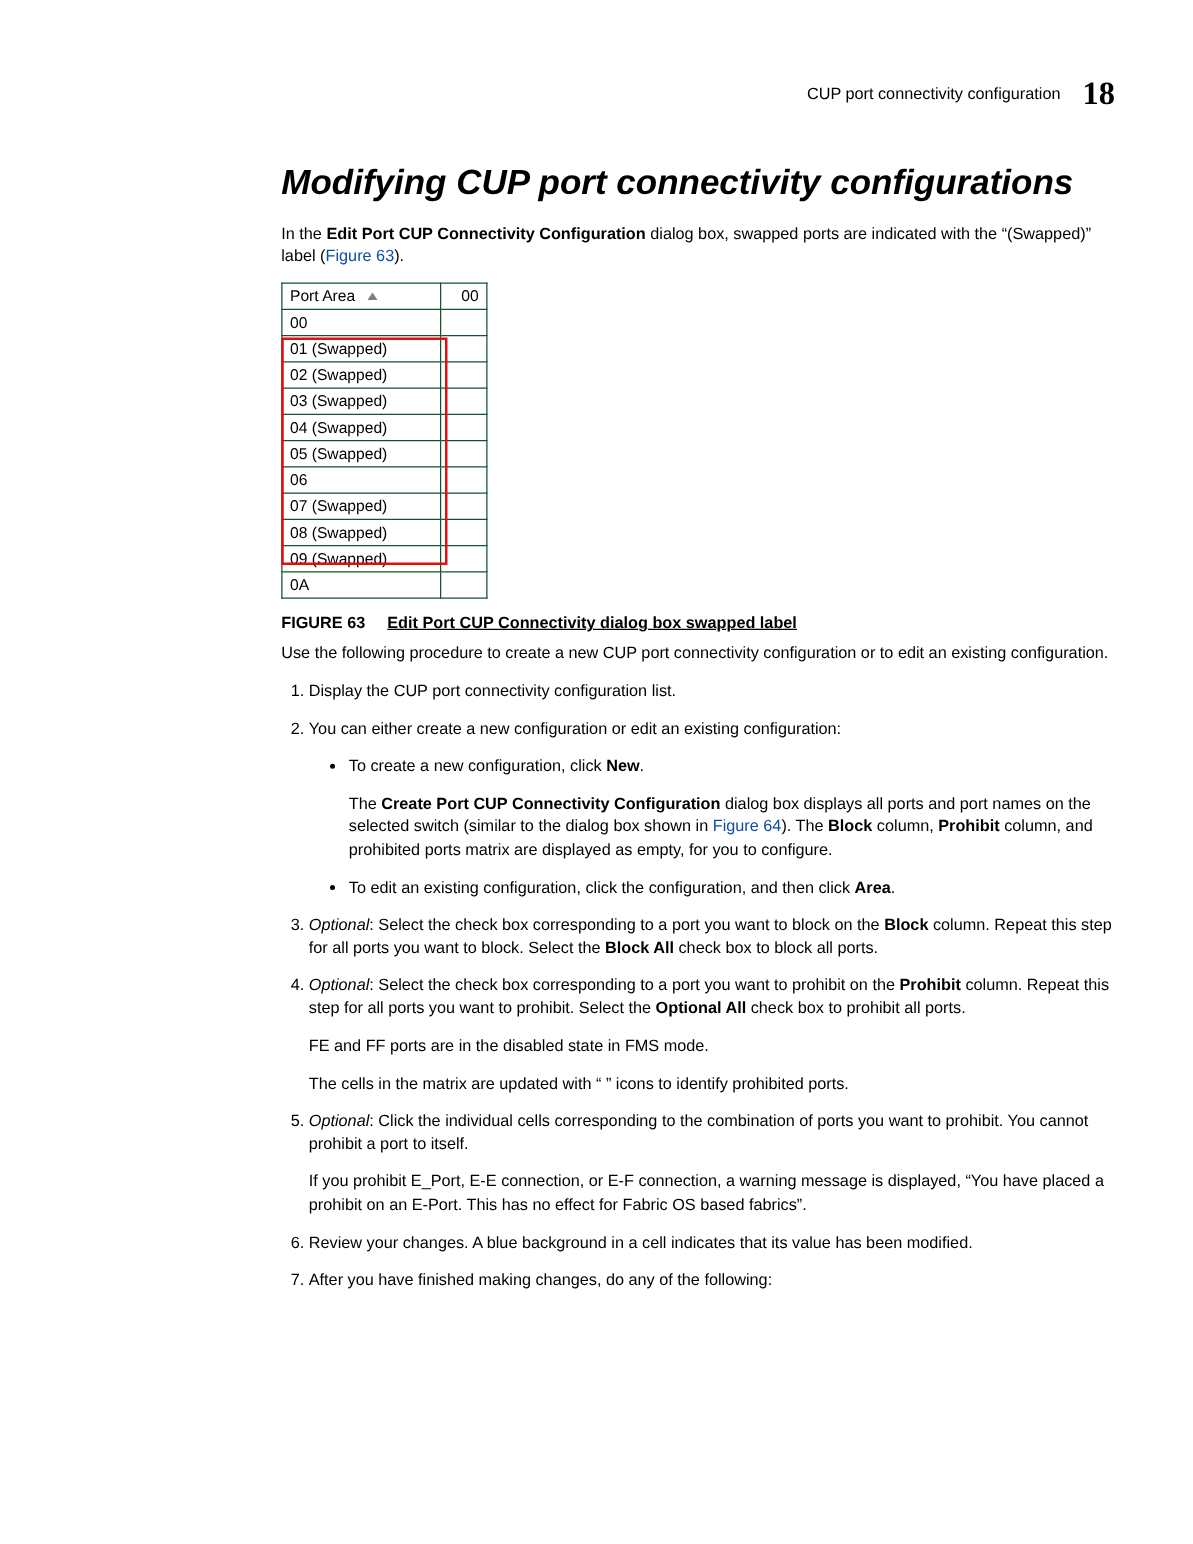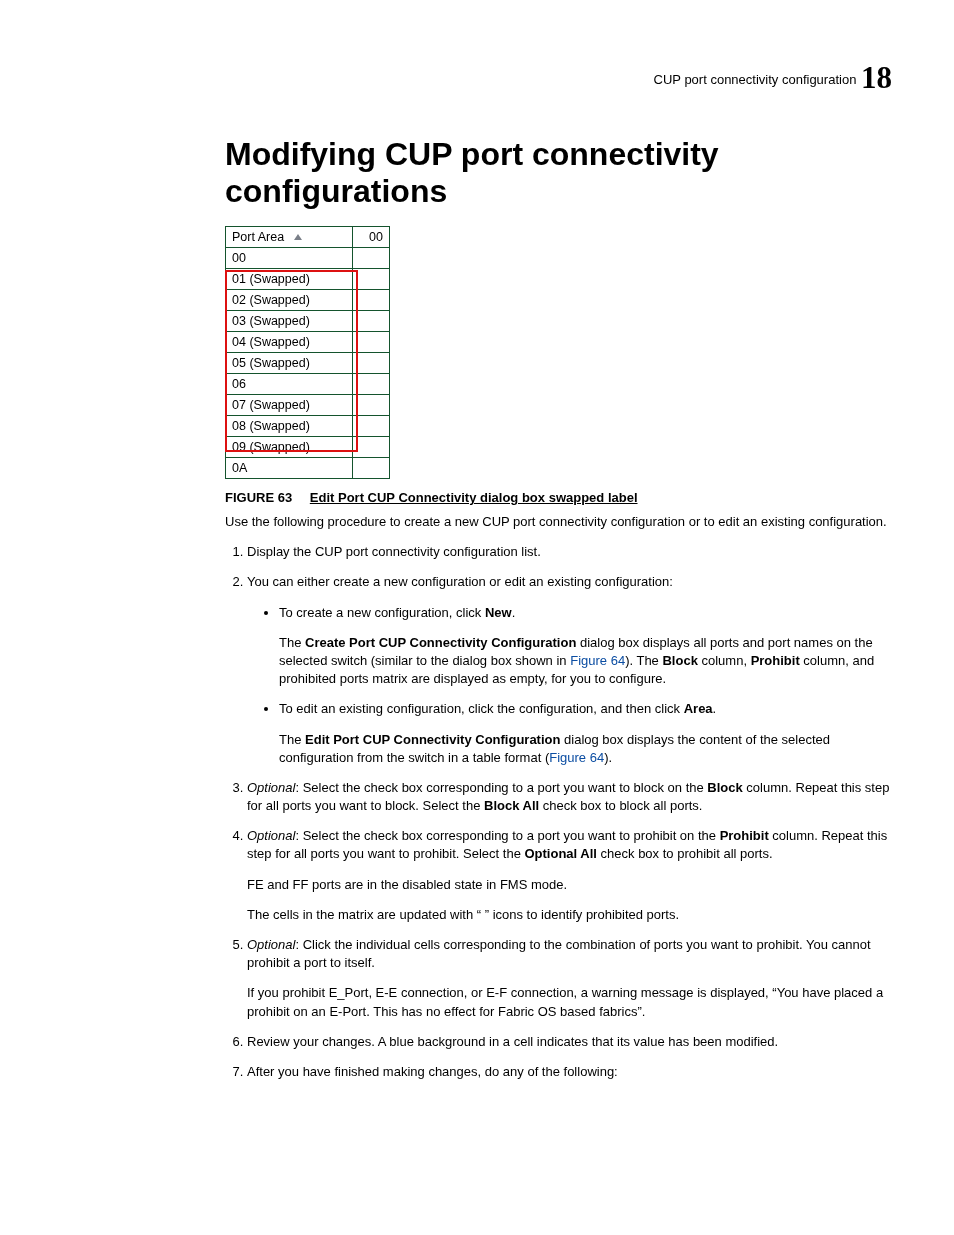--- a/index.html
+++ b/index.html
@@ -17,30 +17,31 @@
     box-sizing: border-box;
     position: relative;
   }
   .running-head {
     text-align: right;
     font-size: 13px;
     margin-bottom: 40px;
   }
   .running-head .chap-num {
     font-family: Georgia, "Times New Roman", serif;
-    font-size: 31px;
+    font-size: 26px;
     font-weight: bold;
-    margin-left: 1px;
+    margin-left: 14px;
     vertical-align: -4px;
   }
   h1.section-title {
     font-family: Arial, Helvetica, sans-serif;
-    font-size: 32px;
+    font-size: 28px;
     margin: 36px 0 16px 0;
     font-weight: 600;
+    font-style: italic;
   }
   p { margin: 0 0 12px 0; line-height: 1.4; }
   .bold { font-weight: bold; }
   .italic { font-style: italic; }
   .link { color: #0b4da2; }
   .figure-wrap { margin: 10px 0 8px 0; }
   .port-table {
     border-collapse: collapse;
     font-family: Arial, Helvetica, sans-serif;
     font-size: 12.5px;
@@ -95,20 +96,23 @@
 
 <div class="page">
 
   <div class="running-head">
     <span>CUP port connectivity configuration</span>
     <span class="chap-num">18</span>
   </div>
 
   <h1 class="section-title">Modifying CUP port connectivity configurations</h1>
 
+  <p>
+    <span>In the </span><span class="bold">Edit Port CUP Connectivity Configuration</span><span> dialog box, swapped ports are indicated with the “(Swapped)” label (</span><span class="link">Figure 63</span><span>).</span>
+  </p>
 
   <div class="figure-wrap">
     <div style="position:relative; display:inline-block;">
       <table class="port-table">
         <tbody>
             <tr>
           <th class="col-a">
             <span>Port Area</span>
             <span class="sort-tri"></span>
           </th>
@@ -182,23 +186,20 @@
             <span>To create a new configuration, click </span><span class="bold">New</span><span>.</span>
           </p>
           <p>
             <span>The </span><span class="bold">Create Port CUP Connectivity Configuration</span><span> dialog box displays all ports and port names on the selected switch (similar to the dialog box shown in </span><span class="link">Figure 64</span><span>). The </span><span class="bold">Block</span><span> column, </span><span class="bold">Prohibit</span><span> column, and prohibited ports matrix are displayed as empty, for you to configure.</span>
           </p>
         </li>
         <li>
           <p>
             <span>To edit an existing configuration, click the configuration, and then click </span><span class="bold">Area</span><span>.</span>
           </p>
-          <p>
-            <span>The </span><span class="bold">Edit Port CUP Connectivity Configuration</span><span> dialog box displays the content of the selected configuration from the switch in a table format (</span><span class="link">Figure 64</span><span>).</span>
-          </p>
         </li>
       </ul>
     </li>
 
     <li>
       <span class="italic">Optional</span><span>: Select the check box corresponding to a port you want to block on the </span><span class="bold">Block</span><span> column. Repeat this step for all ports you want to block. Select the </span><span class="bold">Block All</span><span> check box to block all ports.</span>
     </li>
 
     <li>
       <p>

